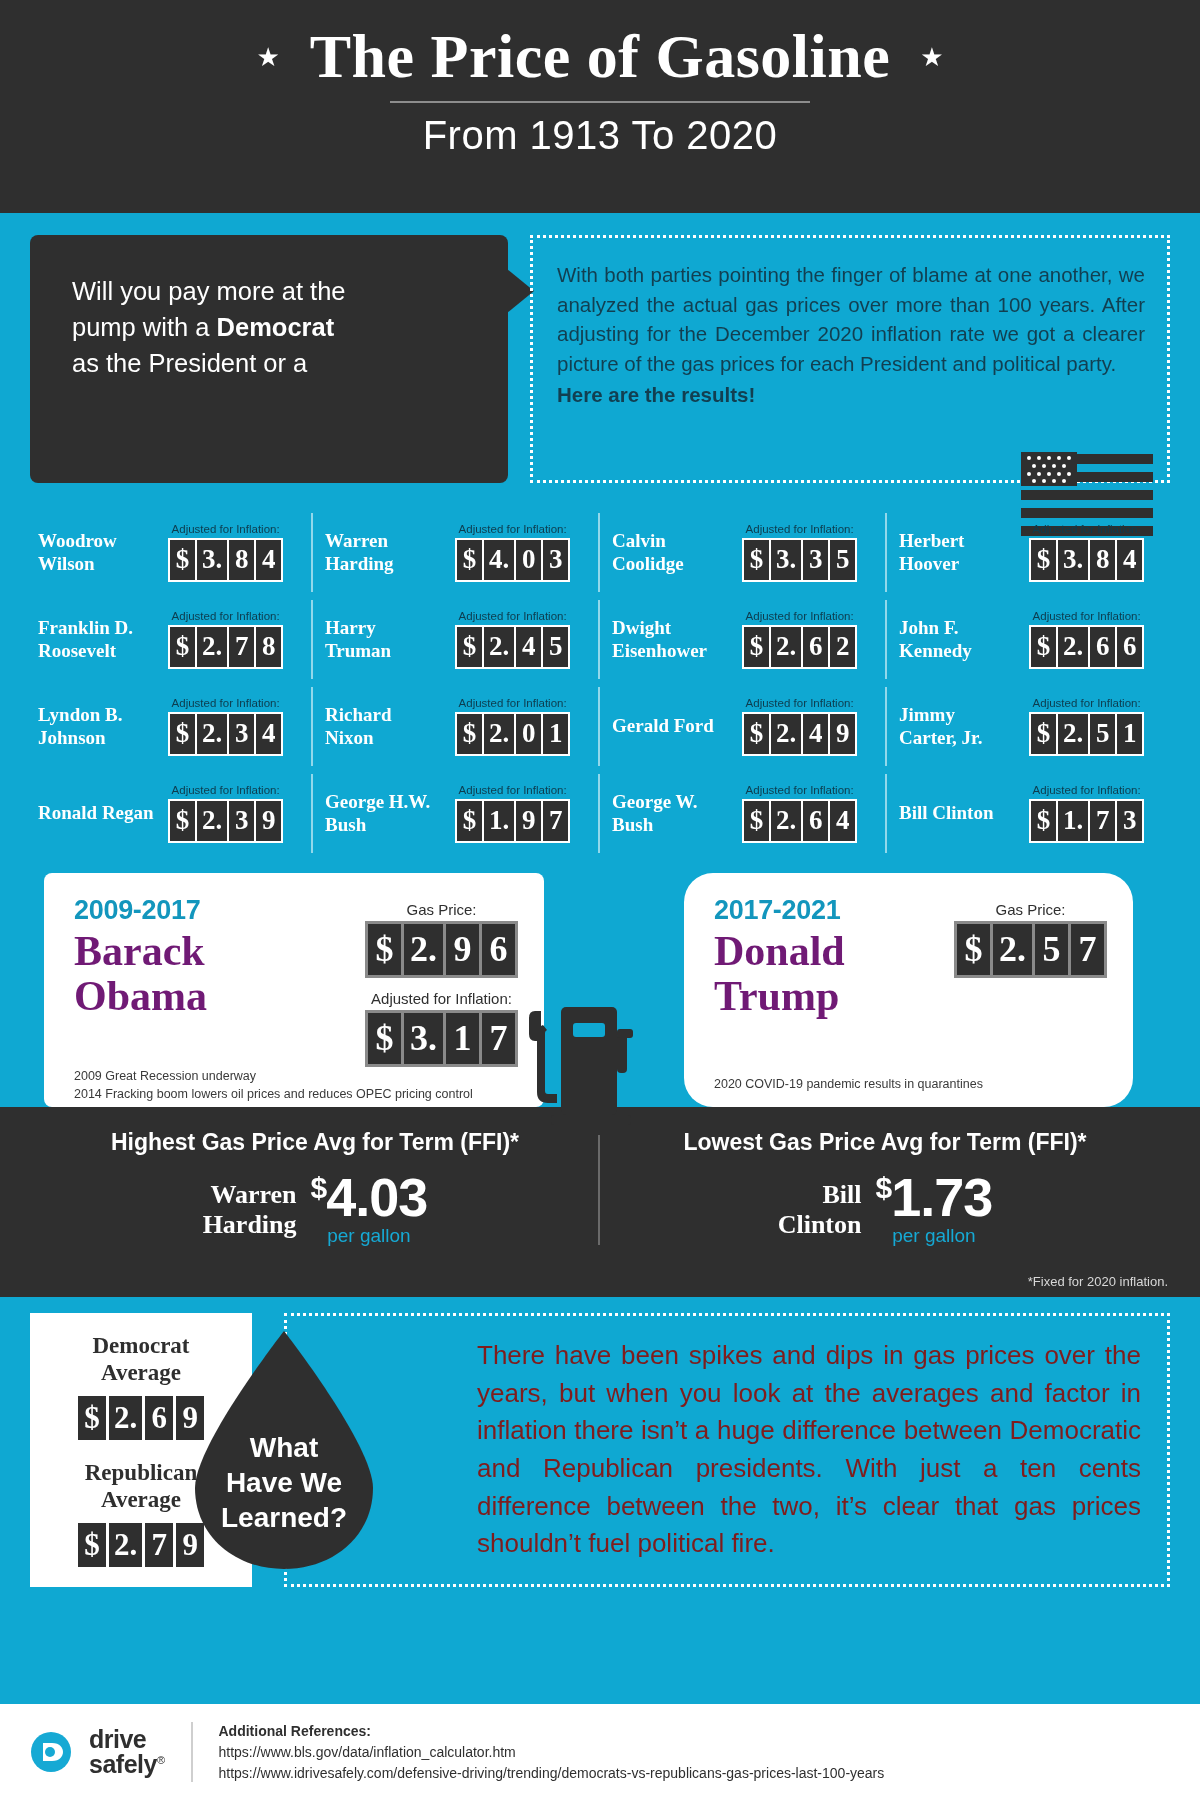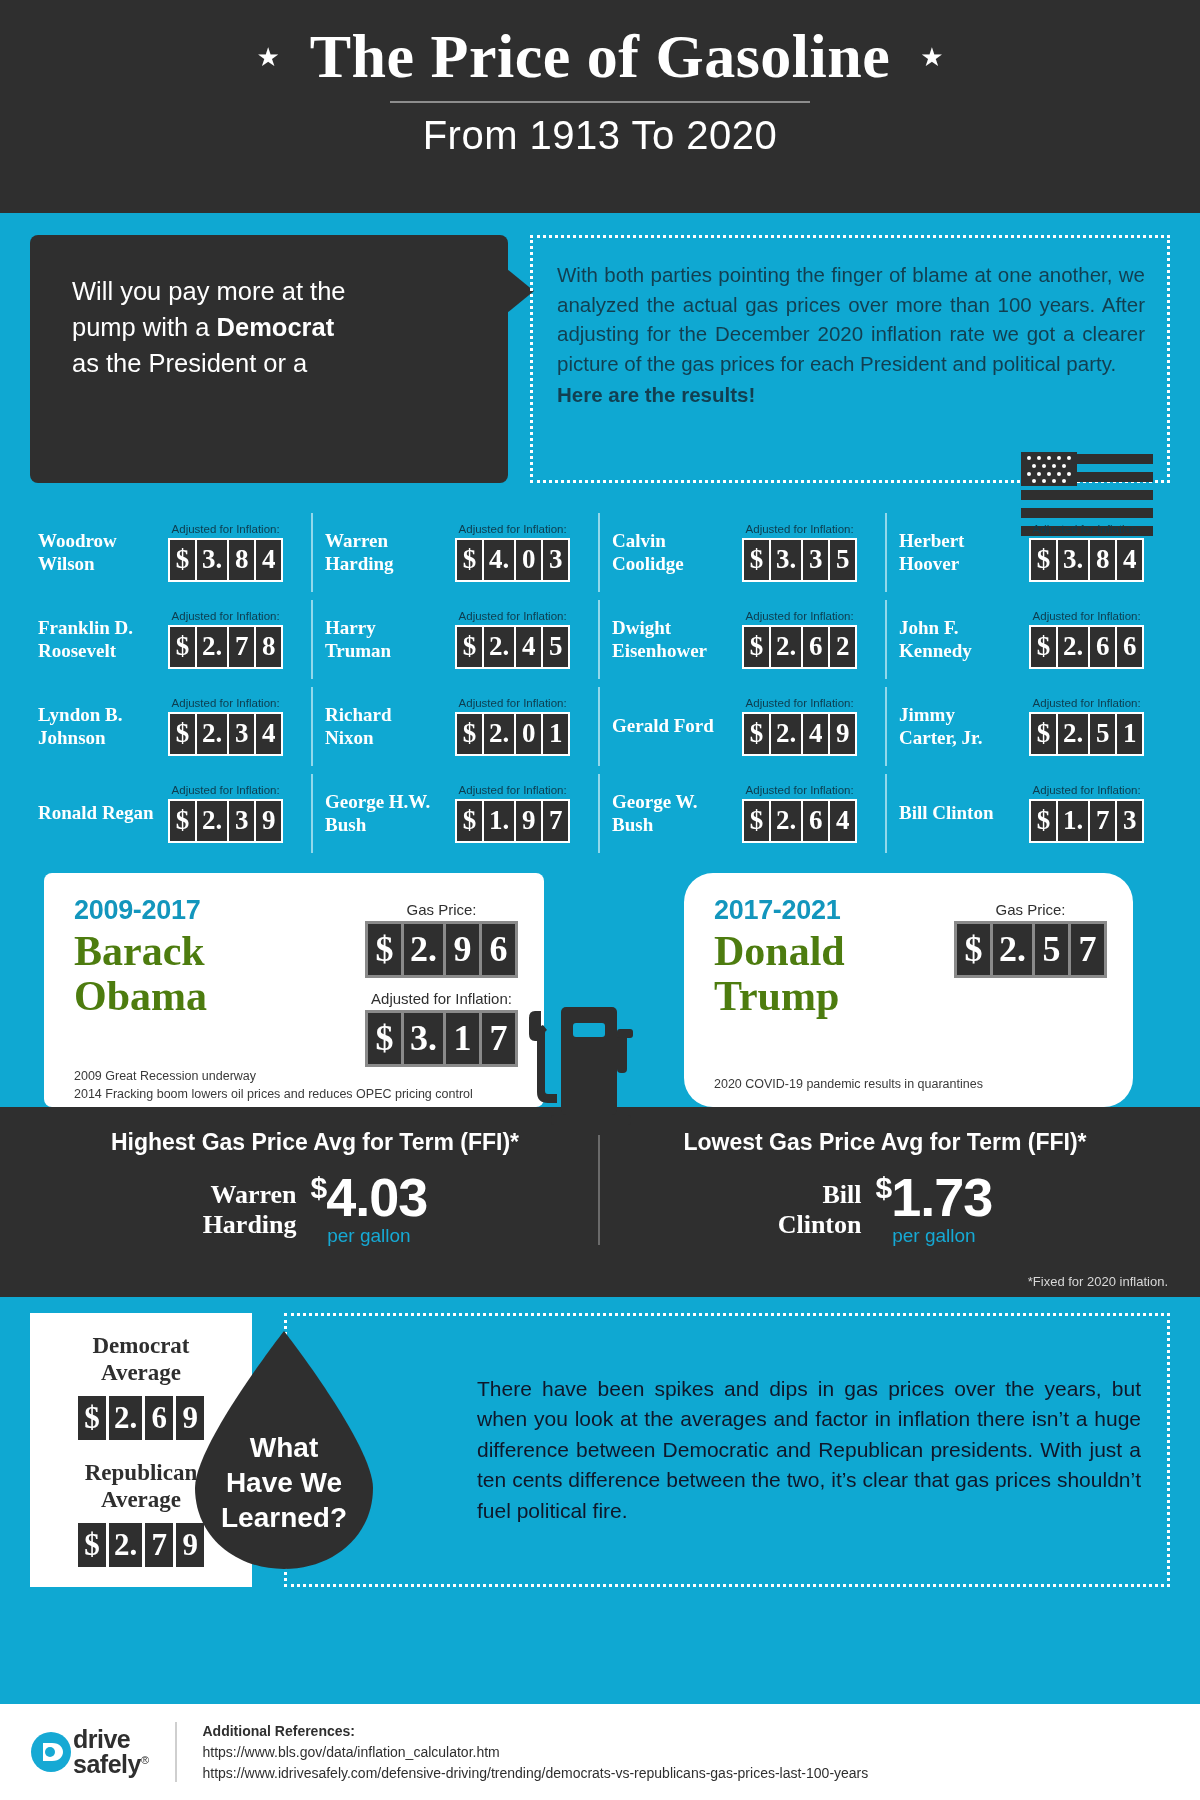--- a/index.html
+++ b/index.html
@@ -192,21 +192,21 @@
   .card.right { width: 449px; margin-left: 140px; border-radius: 29px; }
   .card-main { display: flex; align-items: flex-start; }
   .card-left-col { flex: 1; }
   .card-years {
     color: #1396bd;
     font-size: 27px;
     font-weight: bold;
     letter-spacing: -0.3px;
   }
   .card-name {
-    color: #4d7c0f;
+    color: #701a75;
     font-family: "Liberation Serif", serif;
     font-weight: bold;
     font-size: 42px;
     line-height: 1.08;
     margin-top: 3px;
   }
   .card-prices {
     display: flex;
     flex-direction: column;
     align-items: center;
@@ -364,38 +364,38 @@
     width: 250px;
     text-align: center;
     color: #ffffff;
     font-size: 28px;
     font-weight: bold;
     line-height: 1.25;
     z-index: 7;
     margin-top: 28px;
   }
   .learned-text {
-    color: #0f172a;
-    font-size: 21px;
+    color: #7f1d1d;
+    font-size: 26px;
     line-height: 1.45;
     text-align: justify;
   }
 
   
   .footer {
     background: #ffffff;
     height: 96px;
     display: flex;
     align-items: center;
     padding: 0 30px;
     gap: 22px;
     position: absolute;
     left: 0; right: 0; bottom: 0;
   }
-  .logo-block { display: flex; align-items: center; gap: 1px; }
+  .logo-block { display: flex; align-items: center; gap: 17px; }
   .logo-mark { width: 42px; height: 42px; }
   .logo-text { line-height: 1.0; }
   .logo-drive {
     color: #2f2f2f;
     font-size: 25px;
     font-weight: bold;
     letter-spacing: -0.5px;
   }
   .logo-safely {
     color: #2f2f2f;

